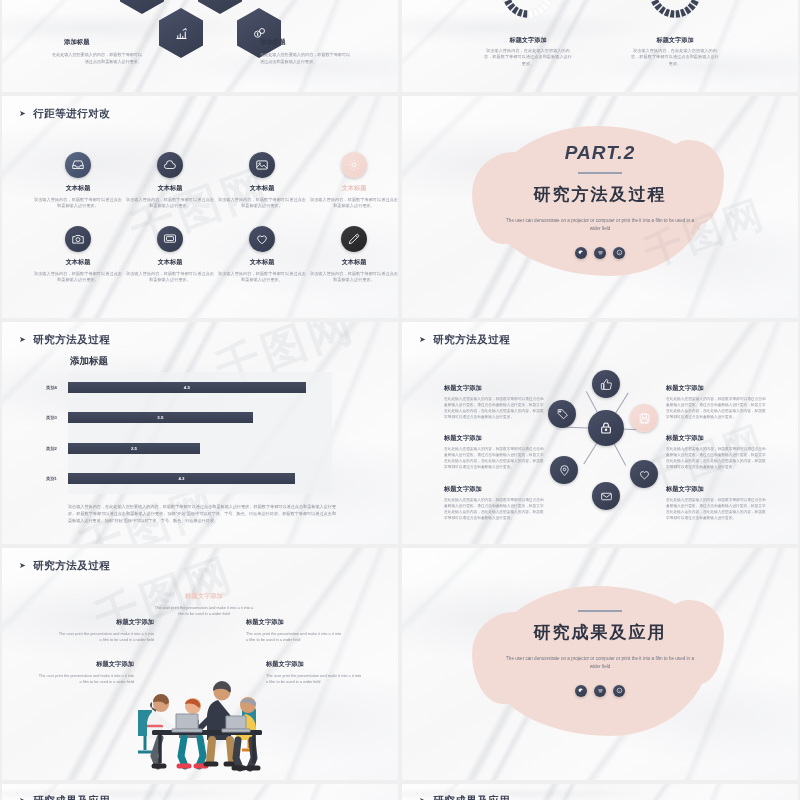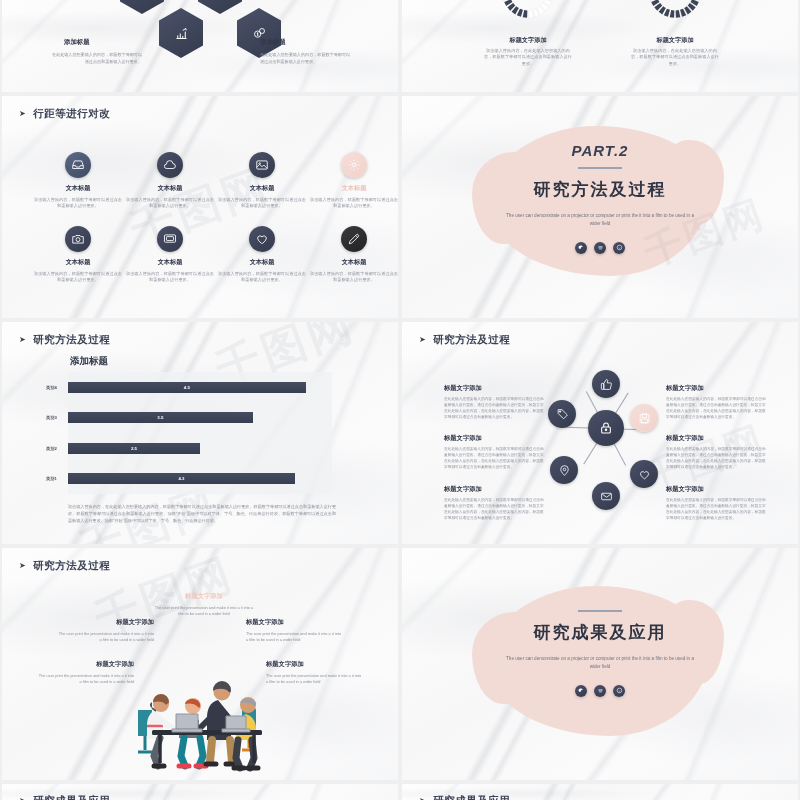--- a/index.html
+++ b/index.html
@@ -105,21 +105,21 @@
   }
   .brush::before {
     content:""; position:absolute; left:-16px; top:26px; width:70px; height:92px;
     background:#f3dbd5; border-radius: 60% 40% 55% 45% / 45% 60% 40% 55%;
   }
   .brush::after {
     content:""; position:absolute; right:-14px; top:14px; width:64px; height:84px;
     background:#f3dbd5; border-radius: 45% 55% 40% 60% / 55% 45% 60% 40%;
   }
   .pcontent { position: absolute; left: 0; right: 0; top: 46px; text-align: center; z-index: 3; }
-  .pnum { font-size: 15px; font-style: italic; font-weight: bold; color: #3b4154; letter-spacing: 1px; }
+  .pnum { font-size: 19px; font-style: italic; font-weight: bold; color: #3b4154; letter-spacing: 1px; }
   .prule { width: 44px; height: 1.6px; background: #9ba2b4; margin: 8px auto 9px; }
   .pcn { font-size: 17px; font-weight: bold; color: #2f3544; letter-spacing: 2px; }
   .pen { font-size: 4.6px; color: #6f7480; line-height: 1.85; margin-top: 11px; }
   .psocial { display: flex; gap: 7px; justify-content: center; margin-top: 13px; }
   .psocial .disc { width: 12px; height: 12px; }
 
   
   .chart-title { position: absolute; left: 68px; top: 33px; font-size: 9.5px; font-weight: bold; color: #32384a; }
   .plot { position: absolute; left: 66px; top: 50px; width: 264px; height: 122px; background: rgba(240,241,242,.80); }
   .blabel { position: absolute; left: -22px; font-size: 4.2px; color: #4a4f5c; font-weight: bold; }

